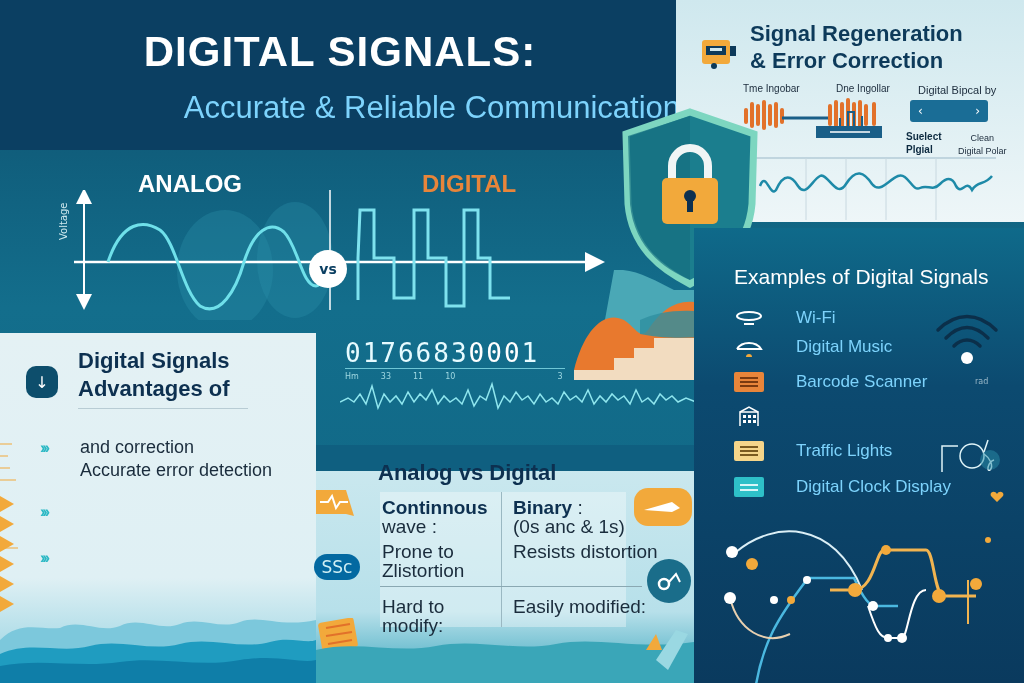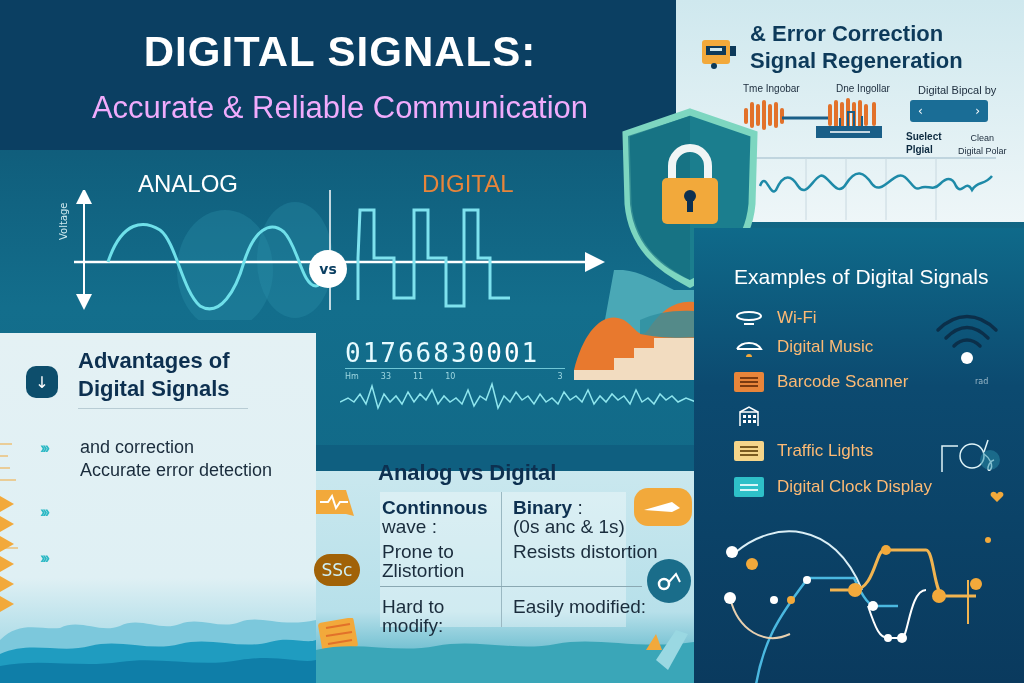--- a/index.html
+++ b/index.html
@@ -1,70 +1,70 @@
 <!DOCTYPE html>
 <html><head>
 <meta charset="utf-8">
 <style>
 *{margin:0;padding:0;box-sizing:border-box}
 body{width:1024px;height:683px;overflow:hidden;font-family:"DejaVu Sans",sans-serif;background:#0e5a78;position:relative}
 .abs{position:absolute}
 #bg-main{left:0;top:0;width:1024px;height:683px;background:linear-gradient(180deg,#0d4e6c 0%,#136e8c 45%,#0f6483 100%)}
 #header{left:0;top:0;width:680px;height:150px;background:#0b3f62;border-radius:0 0 40px 0}
 #title{left:0;top:28px;width:680px;text-align:center;color:#fff;font-family:"Liberation Sans",sans-serif;font-weight:bold;font-size:42px;letter-spacing:1px}
-#subtitle{left:0;top:90px;width:680px;text-align:center;color:#f0abfc;font-family:"Liberation Sans",sans-serif;font-size:31px}
+#subtitle{left:0;top:90px;width:680px;text-align:right;color:#7dd3fc;font-family:"Liberation Sans",sans-serif;font-size:31px}
 #subtitle b{font-weight:normal}
 
 #regen{left:676px;top:0;width:348px;height:222px;background:linear-gradient(180deg,#cfe8ee 0%,#eef6f8 100%)}
 #regen-title{left:750px;top:20px;color:#0d3a5a;font-family:"Liberation Sans",sans-serif;font-weight:bold;font-size:22px;line-height:27px}
 .tiny{font-family:Liberation Sans, sans-serif;font-size:10px;color:#203040}
 #digital-box{left:910px;top:100px;width:78px;height:22px;background:#1a6d96;border-radius:3px;color:#fff;font-size:12px;display:flex;justify-content:space-between;align-items:center;padding:0 8px}
 
-.lbl-big{font-family:"Liberation Sans",sans-serif;font-weight:normal;font-size:24px}
+.lbl-big{font-family:"Liberation Sans",sans-serif;font-weight:bold;font-size:24px}
 #vs{left:309px;top:250px;width:38px;height:38px;border-radius:50%;background:#fff;color:#0b3f62;font-weight:bold;font-size:14px;display:flex;align-items:center;justify-content:center}
 #binary{left:345px;top:338px;color:#e6fbff;font-family:"DejaVu Sans Mono",monospace;font-size:26px;letter-spacing:2px}
 #binary .dim{color:#ffffff}
 
 #adv-panel{left:0;top:333px;width:316px;height:350px;background:linear-gradient(180deg,#e4f1f4 0%,#dff0f4 70%,#8fd0e0 100%)}
 #adv-title{left:78px;top:347px;color:#0d3050;font-family:"Liberation Sans",sans-serif;font-weight:bold;font-size:22px;line-height:28px}
 #adv-icon{left:26px;top:366px;width:32px;height:32px;border-radius:10px;background:#0d4e6c;color:#fff;display:flex;align-items:center;justify-content:center;font-size:16px}
 .adv-item{position:absolute;left:40px;display:flex;gap:12px;color:#1a2c3c;font-family:"Liberation Sans",sans-serif;font-size:18px;line-height:23px}
 .chev{color:#2ab8c4;font-weight:bold;font-size:16px;letter-spacing:-3px;width:28px}
 
 #avd-panel{left:316px;top:445px;width:378px;height:238px;background:linear-gradient(180deg,#cde9ef 0%,#b7e0ea 70%,#3ba6bd 100%)}
 #avd-header-strip{left:316px;top:445px;width:378px;height:26px;background:#0f5f80}
 #avd-title{left:378px;top:460px;color:#0d3050;font-family:"Liberation Sans",sans-serif;font-weight:bold;font-size:22px}
 .cell{position:absolute;color:#1a2c3c;font-family:"Liberation Sans",sans-serif;font-size:19px;line-height:19px}
 .cell b{color:#0d3050}
 
 #ex-panel{left:694px;top:228px;width:330px;height:455px;background:linear-gradient(180deg,#0f6a8a 0%,#0c4a70 35%,#0a3a5e 100%)}
 #ex-title{left:734px;top:265px;color:#fff;font-family:"Liberation Sans",sans-serif;font-size:21px;white-space:nowrap}
-.ex-item{position:absolute;left:734px;display:flex;align-items:center;gap:13px;color:#fdba74;font-family:"Liberation Sans",sans-serif;font-size:17px}
+.ex-item{position:absolute;left:734px;display:flex;align-items:center;gap:32px;color:#7dd3fc;font-family:"Liberation Sans",sans-serif;font-size:17px}
 .ex-ico{width:30px;height:20px;display:flex;align-items:center;justify-content:center;font-size:12px}
 </style>
 </head>
 <body>
 
 <div class="abs" id="bg-main"></div>
 
 <div class="abs" id="header"></div>
 <div class="abs" id="title">DIGITAL SIGNALS:</div>
 <div class="abs" id="subtitle"><b>Accurate &amp; Reliable</b><span> Communication</span></div>
 
 <div class="abs" id="regen"></div>
 <svg class="abs" style="left:696px;top:34px" width="42" height="36">
   <rect x="6" y="6" width="28" height="24" rx="3" fill="#f2a93b"></rect>
   <rect x="10" y="12" width="20" height="9" fill="#0d3a5a"></rect>
   <rect x="14" y="14" width="12" height="3" fill="#cfe8ee"></rect>
   <rect x="34" y="12" width="6" height="10" fill="#0d3a5a"></rect>
   <circle cx="18" cy="32" r="3" fill="#0d3a5a"></circle>
 </svg>
 <div class="abs" id="regen-title">
+  <div>Signal Regeneration</div>
   <div>&amp; Error Correction</div>
-  <div>Signal Regeneration</div>
 </div>
 <div class="abs tiny" style="left:743px;top:83px">Tme Ingobar</div>
 <div class="abs tiny" style="left:836px;top:83px">Dne Ingollar</div>
 <div class="abs tiny" style="left:918px;top:84px;font-size:11px">Digital Bipcal by</div>
 <svg class="abs" style="left:740px;top:96px" width="160" height="50">
   <g stroke="#e2712a" stroke-width="4" stroke-linecap="round">
     <line x1="6" y1="14" x2="6" y2="26"></line>
       <line x1="12" y1="8" x2="12" y2="30"></line>
       <line x1="18" y1="10" x2="18" y2="28"></line>
       <line x1="24" y1="6" x2="24" y2="32"></line>
@@ -172,22 +172,22 @@
   <g stroke="#f2a93b" stroke-width="1">
       <line x1="0" y1="44" x2="12" y2="44"></line>
       <line x1="0" y1="56" x2="8" y2="56"></line>
       <line x1="0" y1="68" x2="10" y2="68"></line>
       <line x1="0" y1="80" x2="16" y2="80"></line>
       <line x1="0" y1="148" x2="18" y2="148"></line>
     </g>
 </svg>
 <div class="abs" id="adv-icon">↓</div>
 <div class="abs" id="adv-title">
+  <div>Digital Signals</div>
   <div>Advantages of</div>
-  <div>Digital Signals</div>
 </div>
 <div class="abs" style="left:78px;top:408px;width:170px;height:1px;background:#b8ccd4"></div>
 <div class="adv-item" style="top:436px">
   <span class="chev">›››</span>
   <div>
       <div>and correction</div>
       <div>Accurate error detection</div>
     </div>
 </div>
 <div class="adv-item" style="top:500px">
@@ -218,21 +218,21 @@
 <div class="cell" style="left:382px;top:597px">
     <div>Hard to</div>
     <div>modify:</div>
   </div>
 <div class="cell" style="left:513px;top:597px">Easily modified:</div>
 
 <svg class="abs" style="left:316px;top:486px" width="40" height="34">
     <path d="M0,4 L30,4 L38,30 L30,28 L0,28 Z" fill="#f2a93b"></path>
     <polyline points="4,16 12,16 16,10 20,22 24,16 32,16" stroke="#fff" stroke-width="2" fill="none"></polyline>
   </svg>
-<div class="abs" style="left:314px;top:554px;width:46px;height:32px;border-radius:18px;background:#a16207;color:#cfeff4;font-size:17px;display:flex;align-items:center;justify-content:center">SSc</div>
+<div class="abs" style="left:314px;top:554px;width:46px;height:26px;border-radius:18px;background:#0369a1;color:#cfeff4;font-size:17px;display:flex;align-items:center;justify-content:center">SSc</div>
 <svg class="abs" style="left:316px;top:618px" width="56" height="50">
     <rect x="4" y="2" width="36" height="30" rx="3" fill="#f2a93b" transform="rotate(-10 22 17)"></rect>
     <g stroke="#e2712a" stroke-width="2">
       <line x1="10" y1="10" x2="34" y2="6"></line>
       <line x1="10" y1="18" x2="36" y2="14"></line>
       <line x1="12" y1="26" x2="36" y2="22"></line>
     </g>
     <line x1="12" y1="32" x2="6" y2="50" stroke="#0d3050" stroke-width="3"></line>
     <line x1="34" y1="30" x2="42" y2="50" stroke="#0d3050" stroke-width="3"></line>
   </svg>

